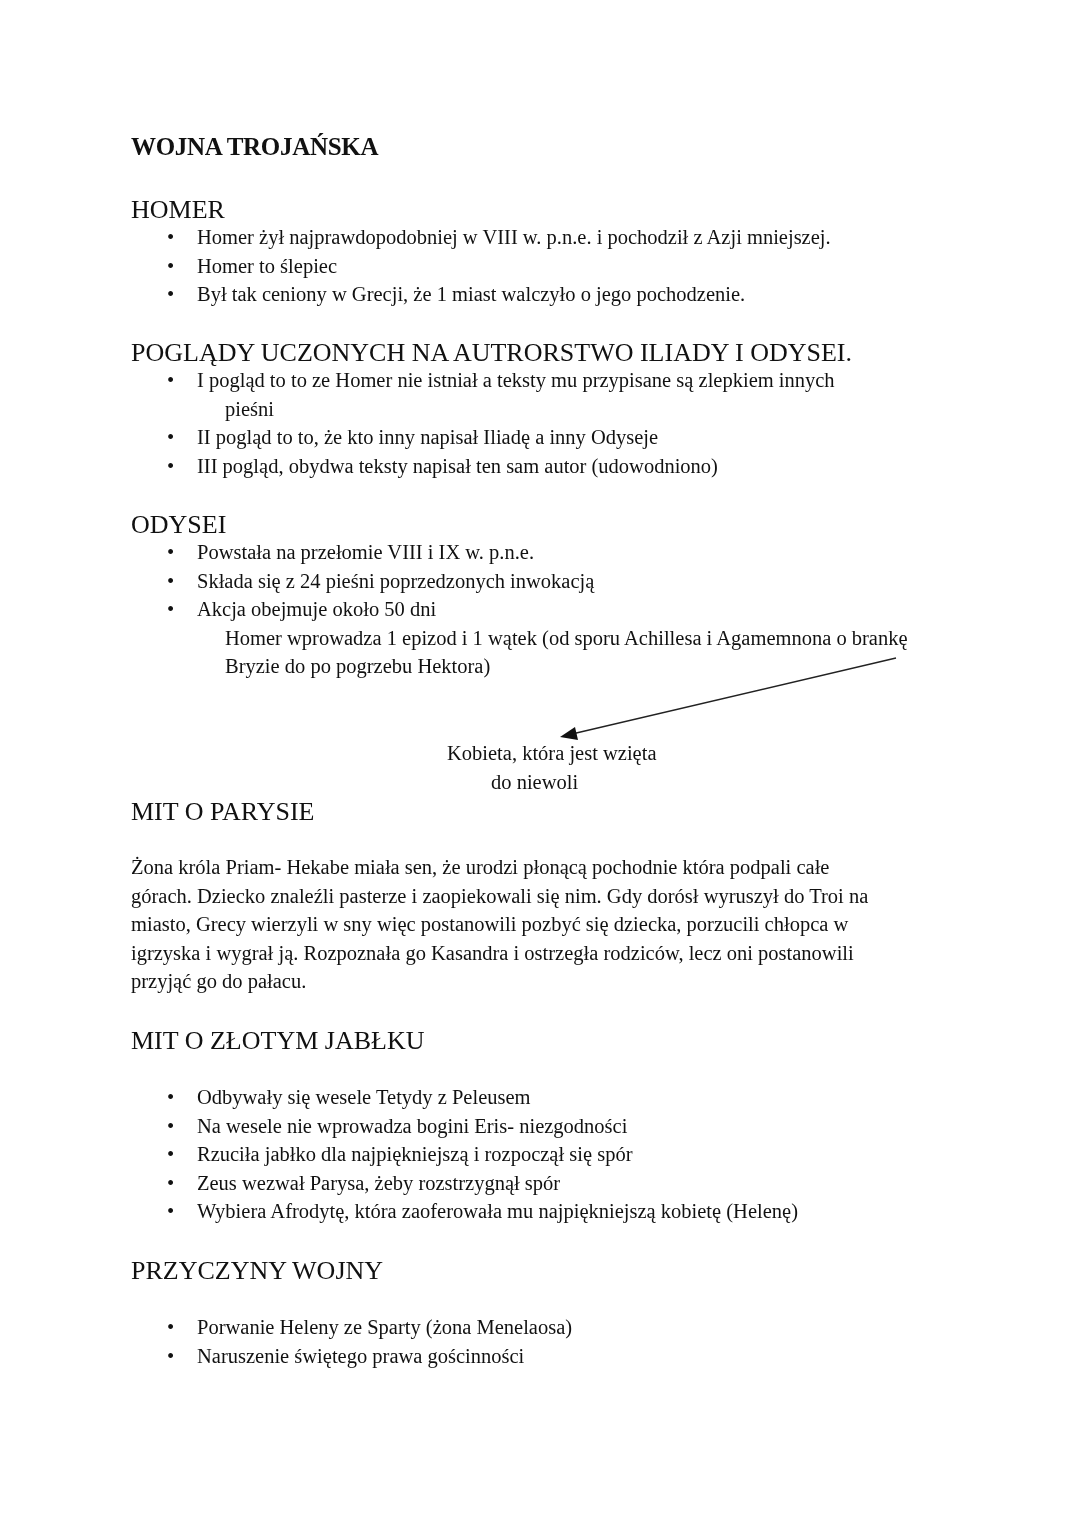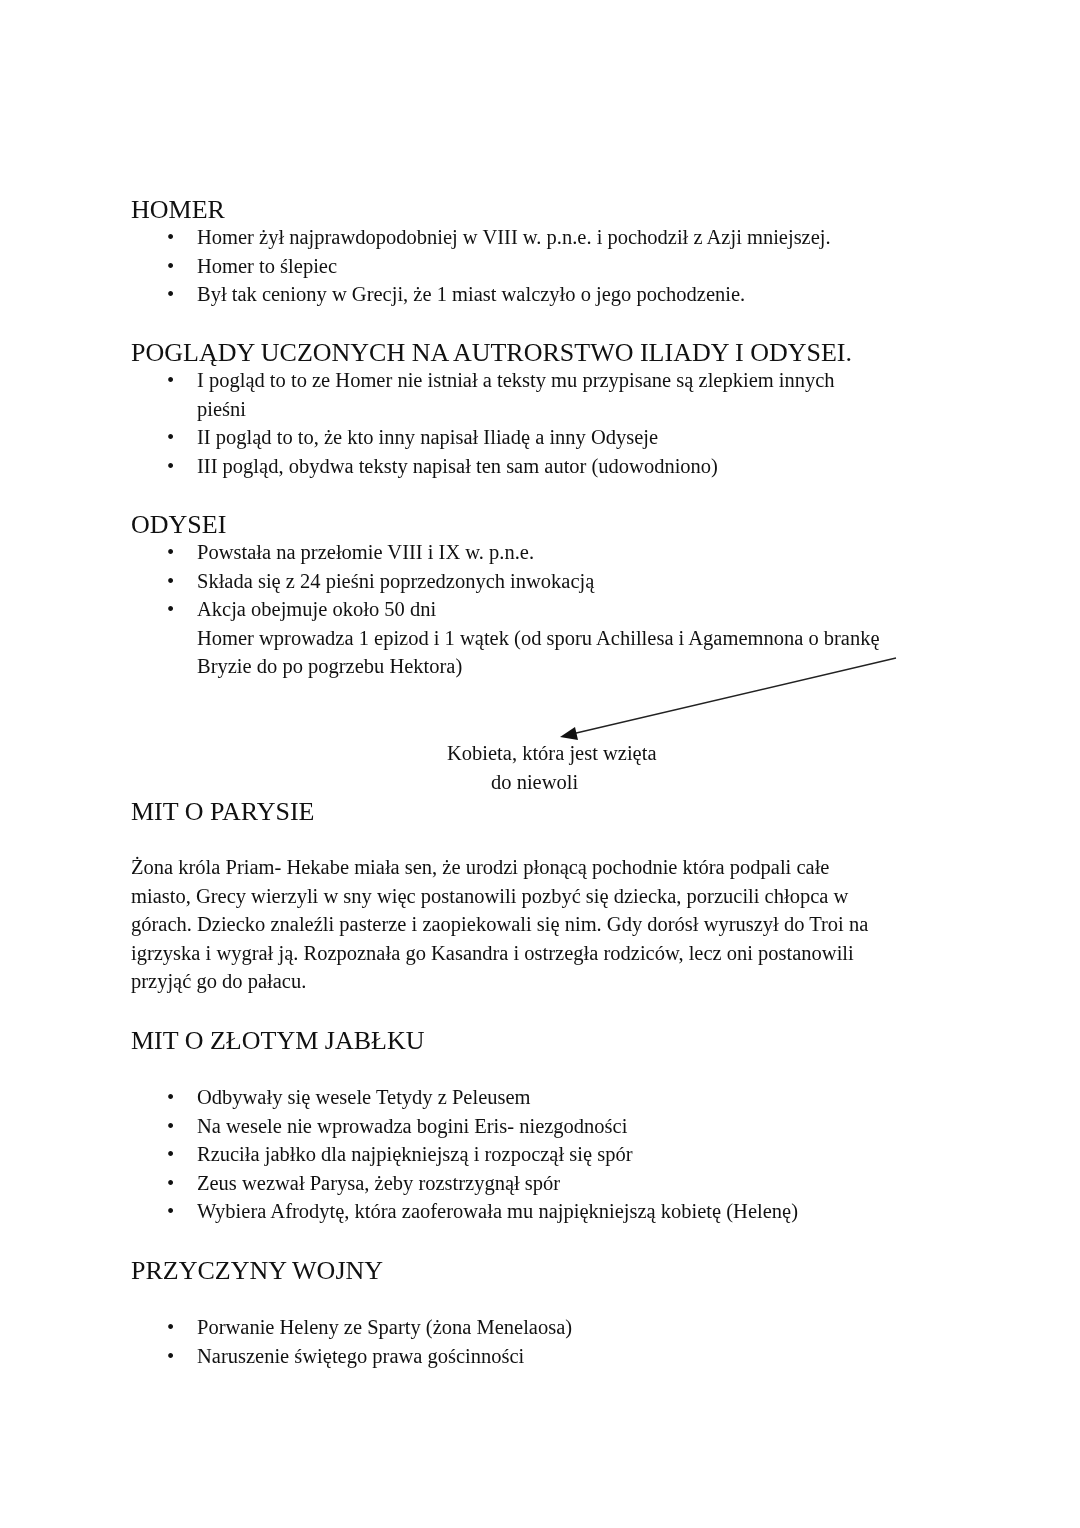--- a/index.html
+++ b/index.html
@@ -9,30 +9,31 @@
       color: #111111;
     }
     .page { position: absolute; left: 0; top: 0; width: 1080px; height: 1528px; }
     .abs { position: absolute; white-space: nowrap; }
     .title { font-size: 25px; font-weight: bold; letter-spacing: -0.3px; }
     .heading { font-size: 26px; }
     .txt { font-size: 20.5px; line-height: 28.6px; }
     ul.bl { position: absolute; margin: 0; padding: 0; list-style: none; }
     ul.bl li { position: relative; padding-left: 66px; font-size: 20.5px; line-height: 28.6px; white-space: nowrap; }
     ul.bl li .bullet { position: absolute; left: 36px; top: 0; }
-    ul.bl li .cont { display: block; }
+    ul.bl li .cont { display: block; margin-left: 28px; }
     .para { position: absolute; left: 131px; width: 830px; font-size: 20.5px; line-height: 28.6px; }
     .para span.line { display: block; white-space: nowrap; }
     svg.arrow { position: absolute; left: 0; top: 0; pointer-events: none; }
   </style>
 </head>
 <body>
 
 <div class="page">
 
+  <div class="abs title" style="left:131px; top:133px;">WOJNA TROJAŃSKA</div>
 
   <div class="abs heading" style="left:131px; top:195px;">HOMER</div>
   <ul class="bl" style="left:131px; top:223px;">
     <li><span class="bullet">•</span><span>Homer żył najprawdopodobniej w VIII w. p.n.e. i pochodził z Azji mniejszej.</span></li>
     <li><span class="bullet">•</span><span>Homer to ślepiec</span></li>
     <li><span class="bullet">•</span><span>Był tak ceniony w Grecji, że 1 miast walczyło o jego pochodzenie.</span></li>
   </ul>
 
   <div class="abs heading" style="left:131px; top:338px;">POGLĄDY UCZONYCH NA AUTRORSTWO ILIADY I ODYSEI.</div>
   <ul class="bl" style="left:131px; top:366px;">
@@ -51,22 +52,22 @@
   <svg class="arrow" width="1080" height="1528">
     <line x1="896" y1="658" x2="572" y2="734" stroke="#222" stroke-width="1.4"></line>
     <polygon points="560,737 575,727 578,740" fill="#111"></polygon>
   </svg>
   <div class="abs txt" style="left:447px; top:739px;">Kobieta, która jest wzięta</div>
   <div class="abs txt" style="left:491px; top:768px;">do niewoli</div>
 
   <div class="abs heading" style="left:131px; top:797px;">MIT O PARYSIE</div>
   <div class="para" style="top:853px;">
     <span class="line">Żona króla Priam- Hekabe miała sen, że urodzi płonącą pochodnie która podpali całe</span>
+    <span class="line">górach. Dziecko znaleźli pasterze i zaopiekowali się nim. Gdy dorósł wyruszył do Troi na</span>
     <span class="line">miasto, Grecy wierzyli w sny więc postanowili pozbyć się dziecka, porzucili chłopca w</span>
-    <span class="line">górach. Dziecko znaleźli pasterze i zaopiekowali się nim. Gdy dorósł wyruszył do Troi na</span>
     <span class="line">igrzyska i wygrał ją. Rozpoznała go Kasandra i ostrzegła rodziców, lecz oni postanowili</span>
     <span class="line">przyjąć go do pałacu.</span>
   </div>
 
   <div class="abs heading" style="left:131px; top:1026px;">MIT O ZŁOTYM JABŁKU</div>
   <ul class="bl" style="left:131px; top:1083px;">
     <li><span class="bullet">•</span><span>Odbywały się wesele Tetydy z Peleusem</span></li>
     <li><span class="bullet">•</span><span>Na wesele nie wprowadza bogini Eris- niezgodności</span></li>
     <li><span class="bullet">•</span><span>Rzuciła jabłko dla najpiękniejszą i rozpoczął się spór</span></li>
     <li><span class="bullet">•</span><span>Zeus wezwał Parysa, żeby rozstrzygnął spór</span></li>

